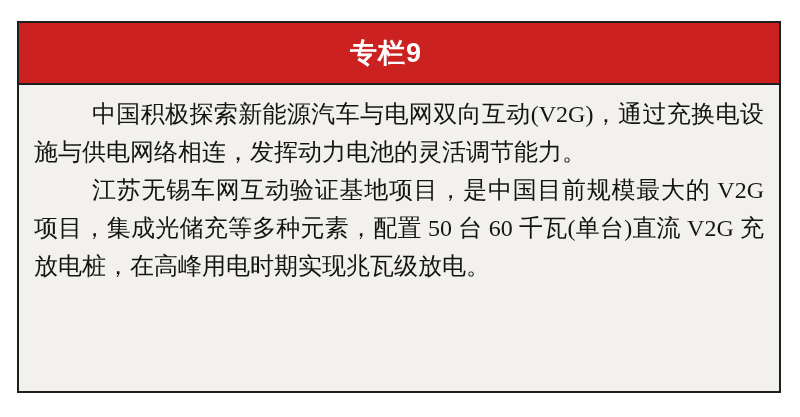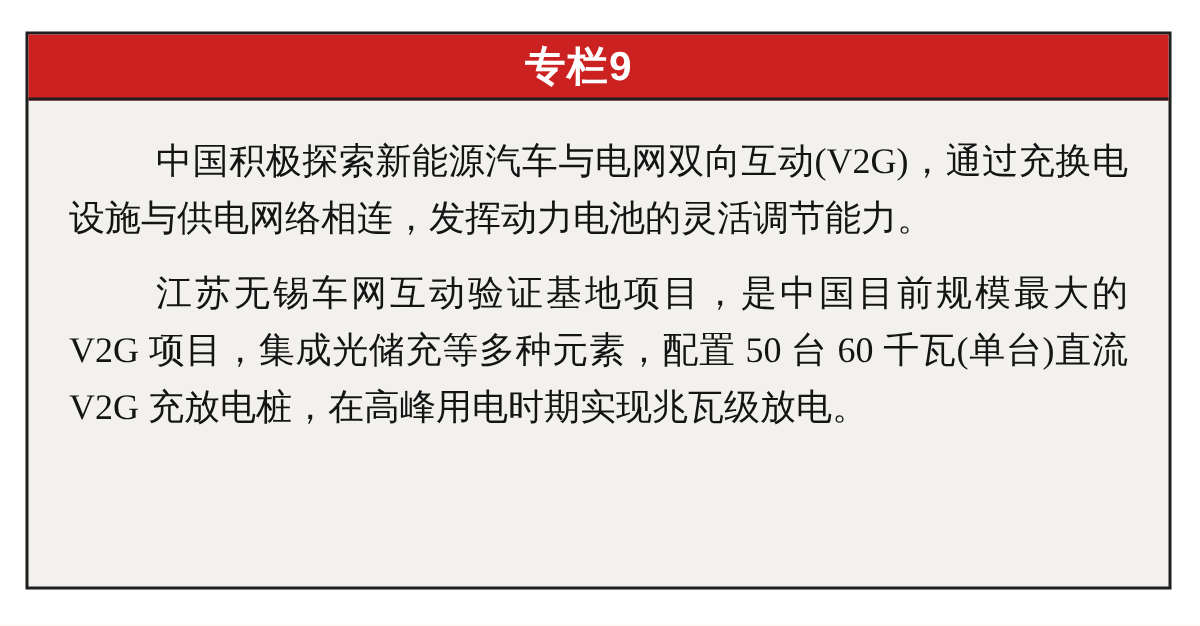--- a/index.html
+++ b/index.html
@@ -20,42 +20,42 @@
     font-family:"Liberation Serif","DejaVu Serif",serif;
   }
   .column-box{
     position:absolute;
     left:17px;top:21px;
     width:764px;height:372px;
     border:2px solid var(--border);
     background:var(--body-bg);
   }
   .column-header{
-    height:44px;
+    height:62px;
     background:var(--header-bg);
     border-bottom:2px solid var(--border);
     display:flex;
     align-items:center;
     justify-content:center;
     color:var(--header-fg);
     font-family:"Liberation Sans","DejaVu Sans",sans-serif;
     font-weight:bold;
     font-size:27px;
     letter-spacing:1px;
   }
   .column-header .box-label{margin-right:26px;}
   .column-body{
     padding:10px 15px 0 15px;
     font-size:24px;
     line-height:38px;
     color:var(--body-fg);
     text-align:justify;
   }
   .column-body p{
-    margin:12px;
+    margin:0;
     text-indent:58px;
   }
 </style>
 </head>
 <body>
 
 <div class="column-box">
   <div class="column-header">
     <span class="box-label">专栏9</span>
   </div>

